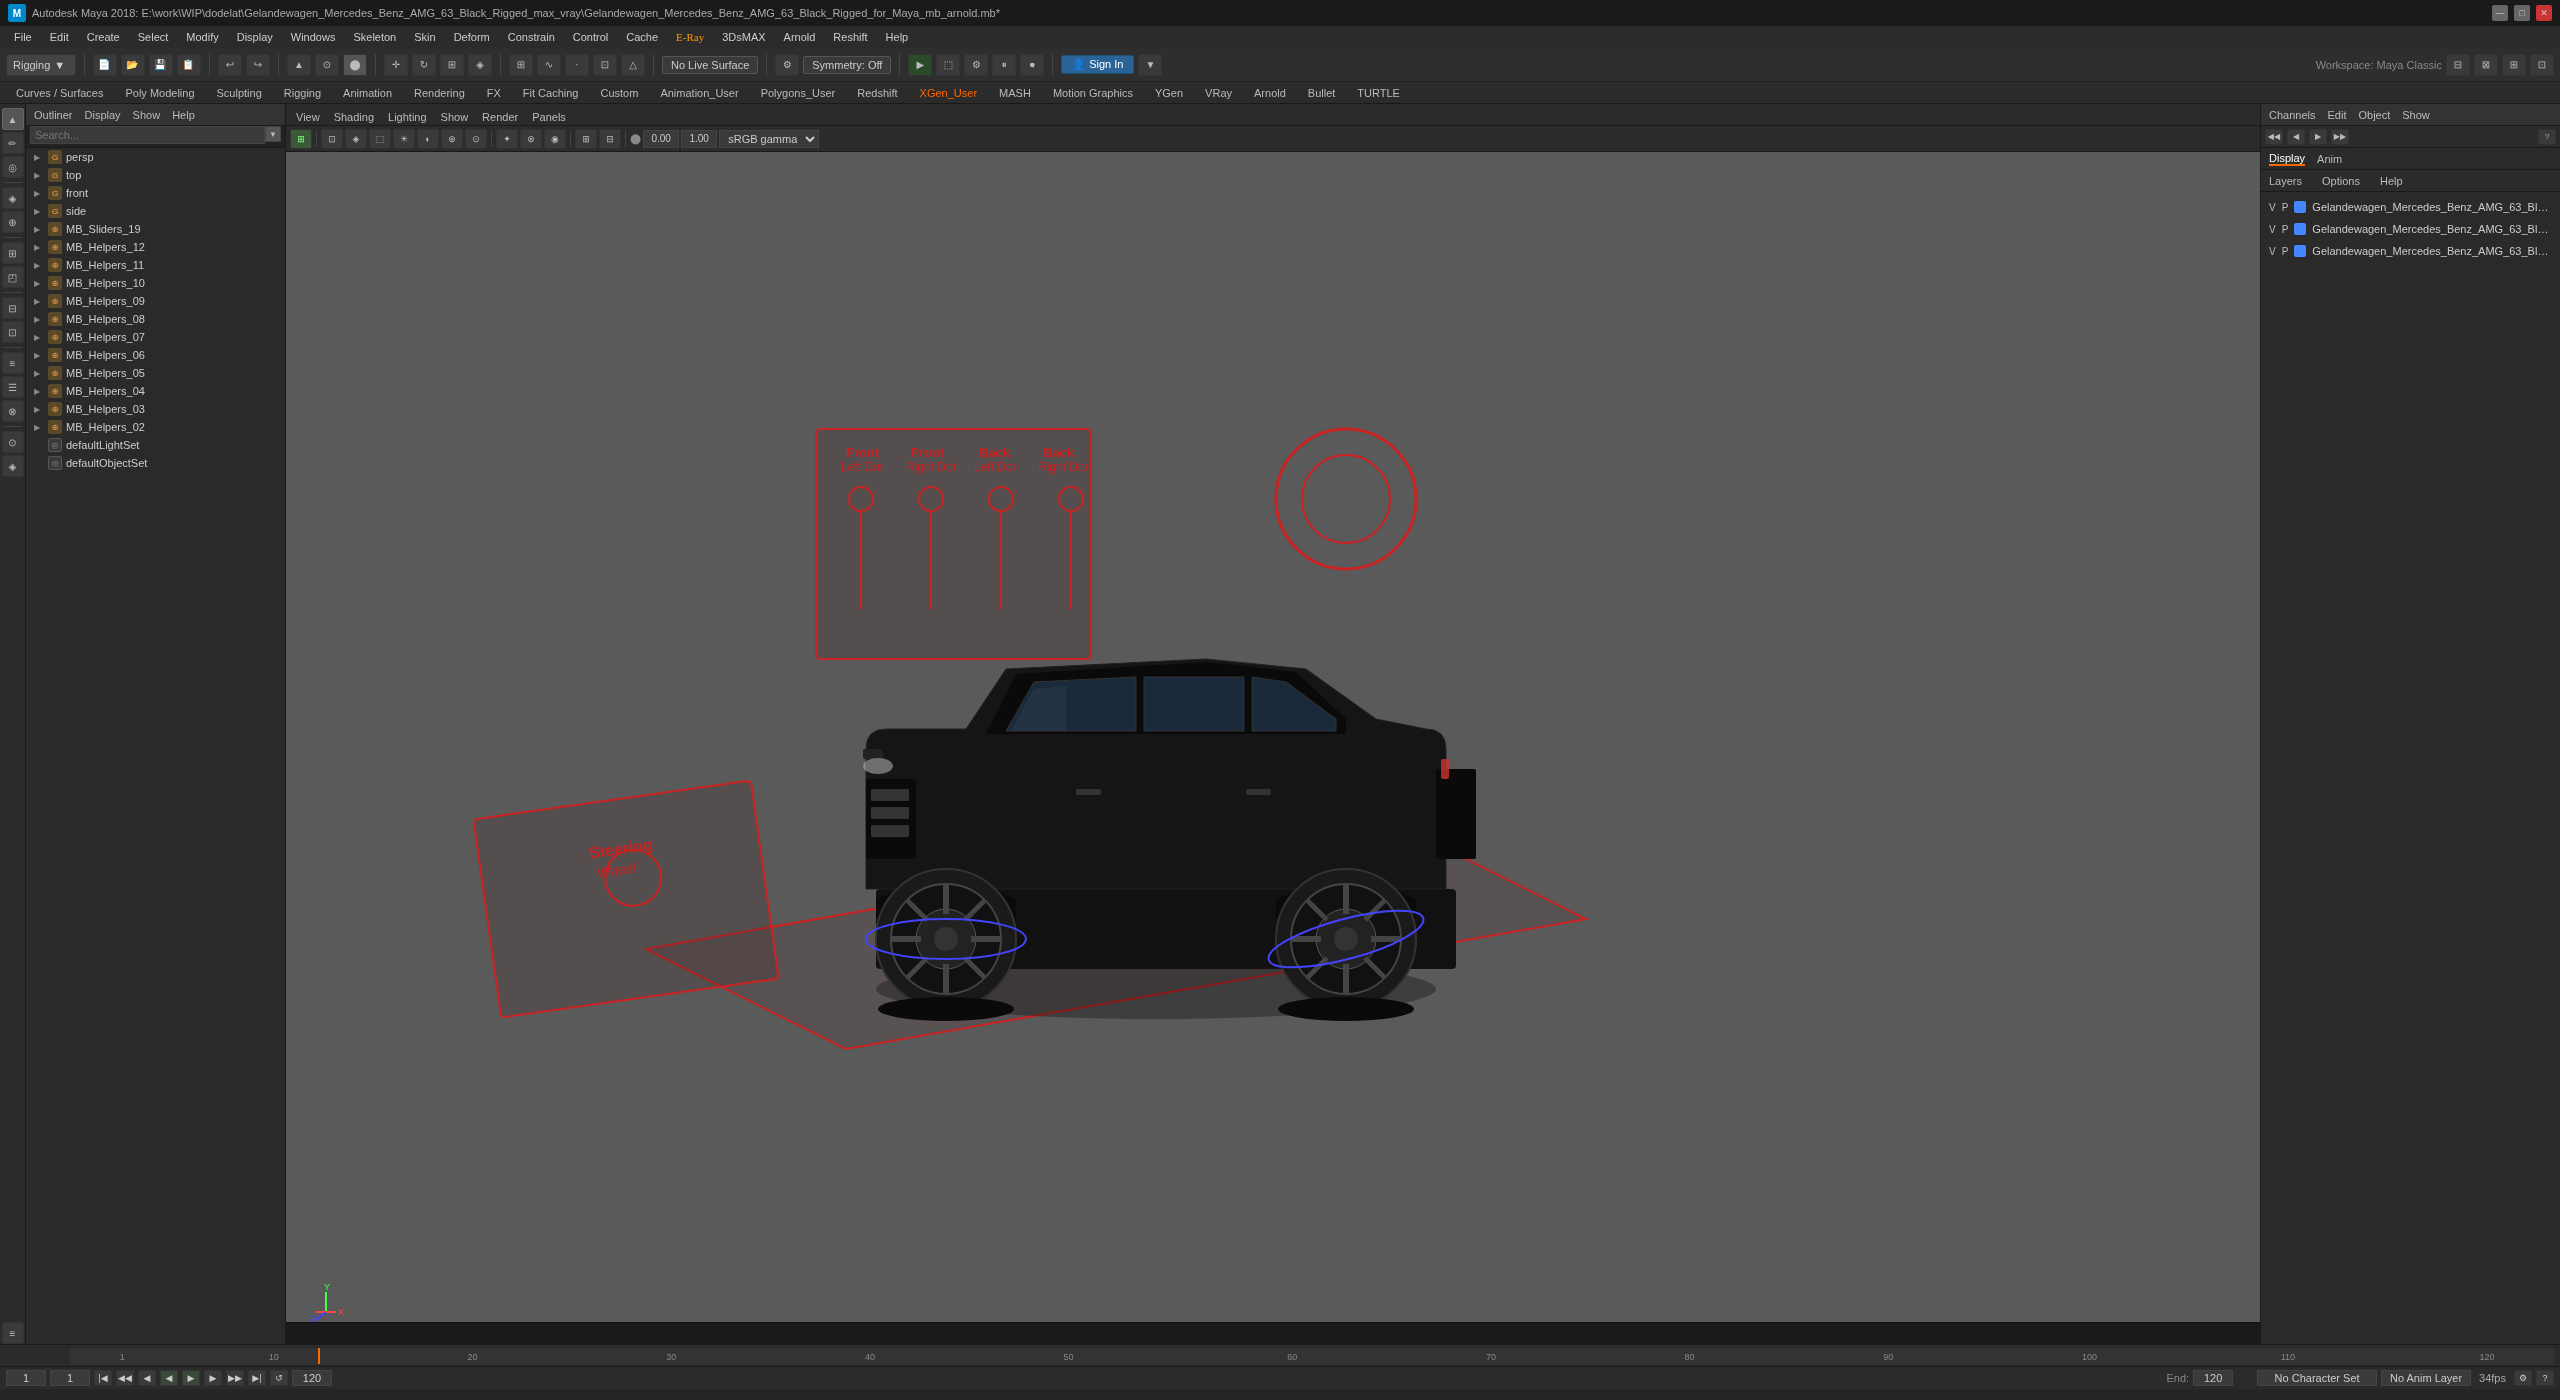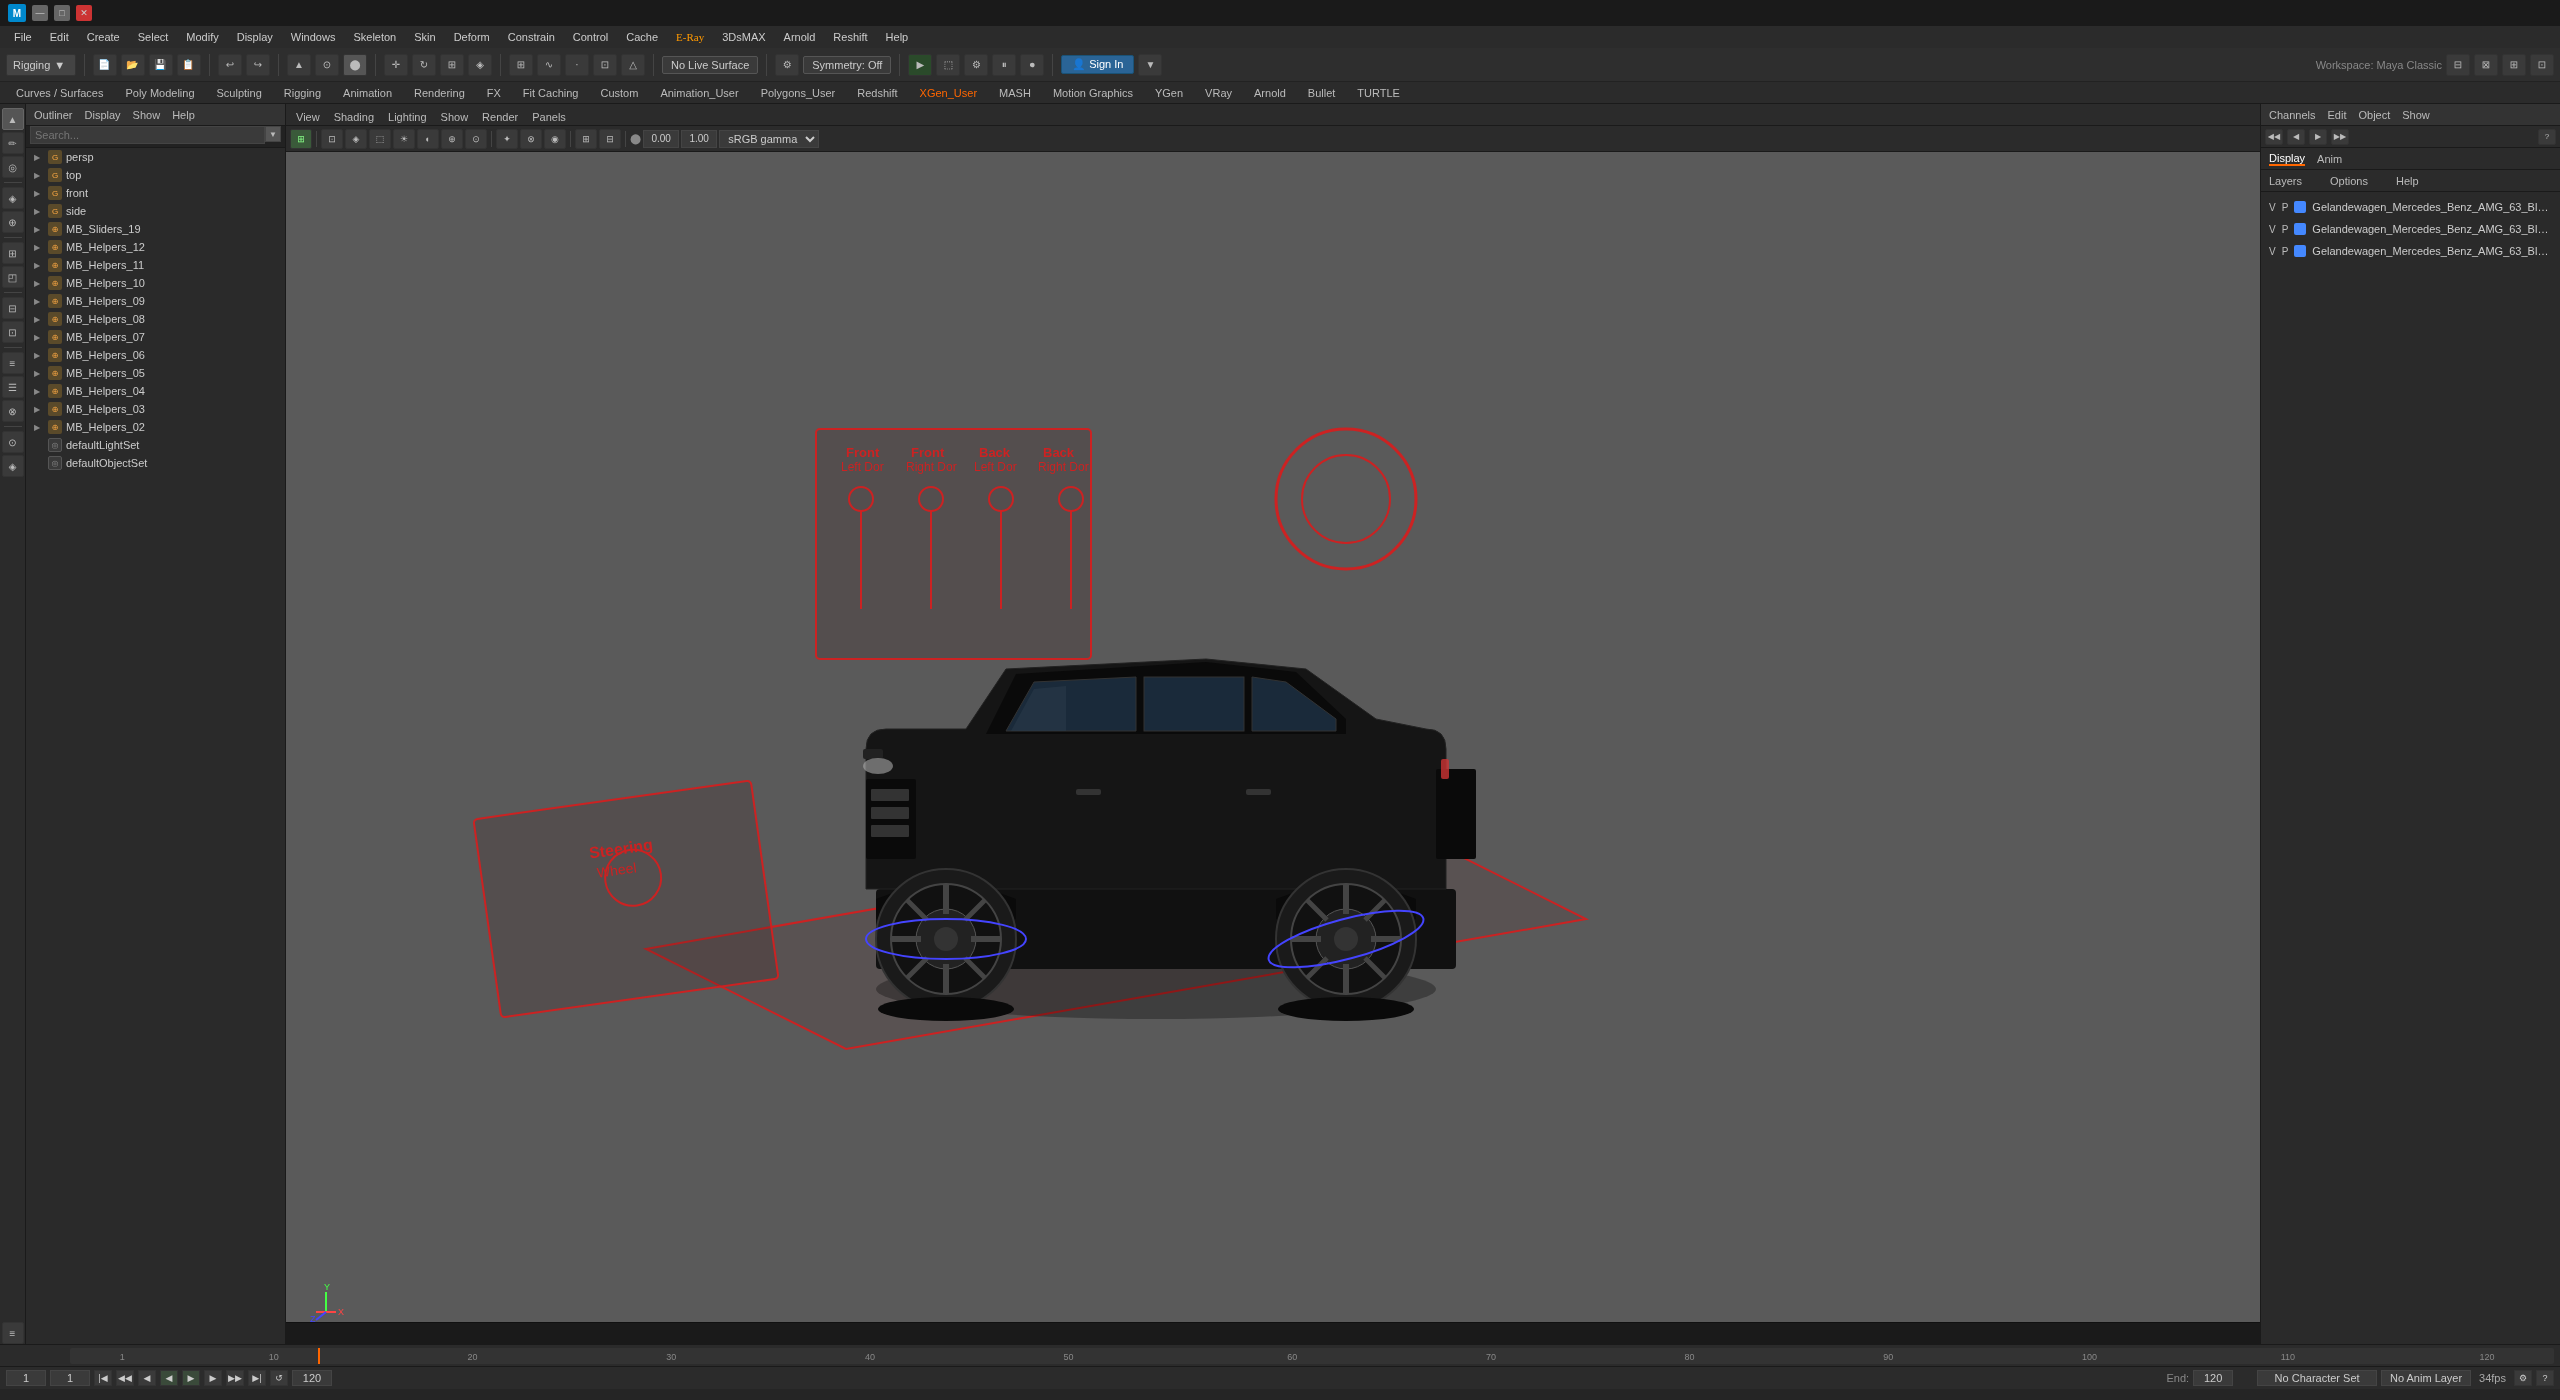--- a/index.html
+++ b/index.html
@@ -664,20 +664,21 @@
       right: 4px;
       display: flex;
       gap: 2px;
     }
   </style>
 </head>
 <body>
 
 <div id="title-bar">
   <div class="app-icon">M</div>
+  <span class="title-text">Autodesk Maya 2018: E:\work\WIP\dodelat\Gelandewagen_Mercedes_Benz_AMG_63_Black_Rigged_max_vray\Gelandewagen_Mercedes_Benz_AMG_63_Black_Rigged_for_Maya_mb_arnold.mb*</span>
   <div class="window-controls">
     <div class="win-btn min">—</div>
     <div class="win-btn max">□</div>
     <div class="win-btn close">✕</div>
   </div>
 </div>
 
 <div id="menu-bar">
   <div class="menu-item">File</div>
   <div class="menu-item">Edit</div>
@@ -1102,21 +1103,21 @@
     <div class="rp-btn">◀</div>
     <div class="rp-btn">▶</div>
     <div class="rp-btn">▶▶</div>
     <div style="flex:1"></div>
     <div class="rp-btn">?</div>
   </div>
   <div id="right-sub-header">
     <span class="right-sub-item active">Display</span>
     <span class="right-sub-item">Anim</span>
   </div>
-  <div style="height:22px;background:#2b2b2b;display:flex;align-items:center;padding:0 8px;gap:28px;border-bottom:1px solid #1a1a1a;">
+  <div style="height:22px;background:#2b2b2b;display:flex;align-items:center;padding:0 8px;gap:20px;border-bottom:1px solid #1a1a1a;">
     <span style="font-size:11px;color:#bbb;cursor:pointer;">Layers</span>
     <span style="font-size:11px;color:#bbb;cursor:pointer;">Options</span>
     <span style="font-size:11px;color:#bbb;cursor:pointer;">Help</span>
   </div>
   <div id="right-panel-content">
 
     <div class="layer-item">
       <span style="font-size:10px;color:#bbb;">V</span>
       <span style="font-size:10px;color:#bbb;">P</span>
       <span class="layer-color" style="background:#4488ff;width:12px;height:12px;border-radius:2px;"></span>

